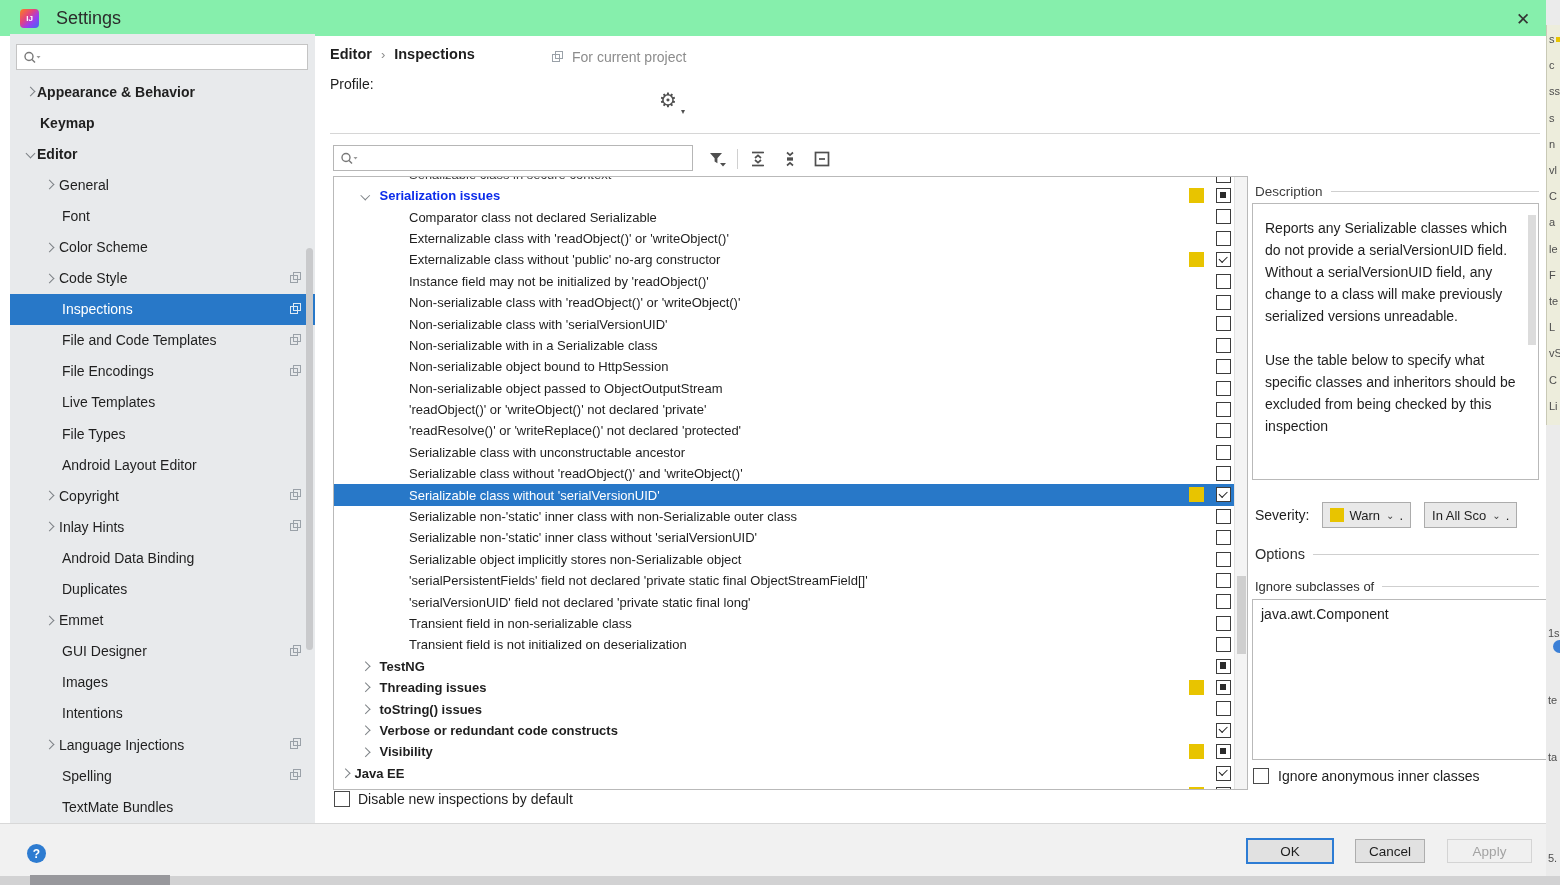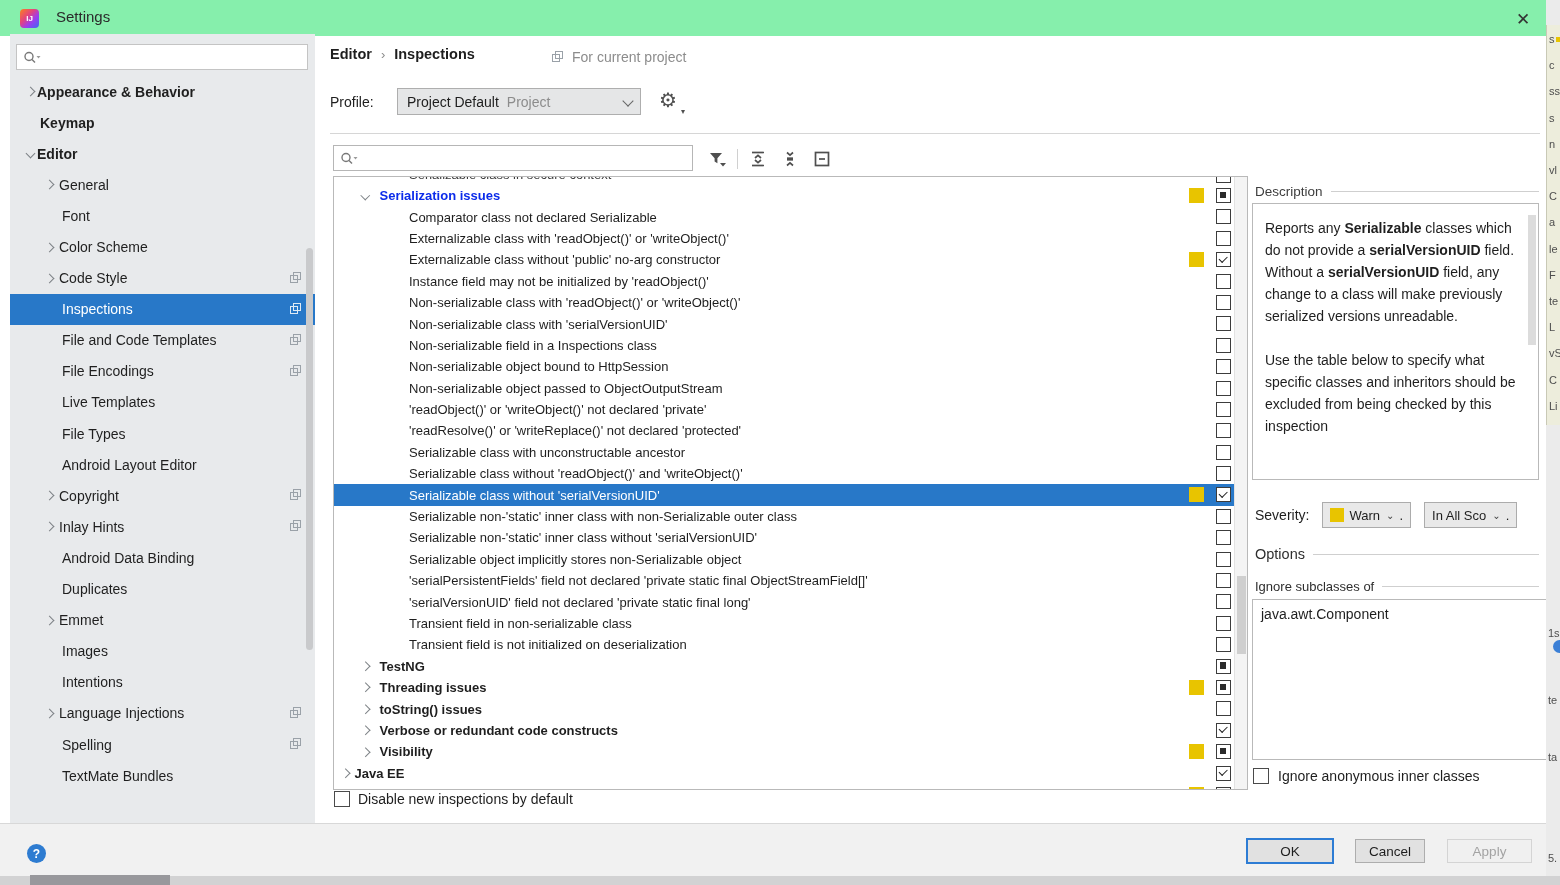--- a/index.html
+++ b/index.html
@@ -7,21 +7,21 @@
               font-family:"Liberation Sans", sans-serif; color:#1e1e1e; }
   .abs { position:absolute; }
   #stage { position:relative; width:1560px; height:885px; background:#fff; }
 
   
   #titlebar { left:0; top:0; width:1560px; height:36px; background:#86efac; }
   #app-logo { left:20px; top:9px; width:19px; height:19px; border-radius:4px;
               background:linear-gradient(135deg,#fc801d 0%,#e4447e 38%,#9b3df0 65%,#3c6af0 100%);
               display:flex; align-items:center; justify-content:center; }
   #app-logo span { color:#fff; font-size:8px; font-weight:bold; letter-spacing:0; }
-  #win-title { left:56px; top:8px; font-size:15px; color:#2b2b2b; }
+  #win-title { left:56px; top:8px; font-size:18px; color:#2b2b2b; }
   #close-x { left:1510px; top:6px; width:26px; height:26px; font-size:17px; color:#333;
              display:flex; align-items:center; justify-content:center; cursor:pointer; }
 
   
   #sidebar { left:10px; top:34px; width:305px; height:789px; background:#e8eaec; }
   #side-search { position:absolute; left:6px; top:10px; width:292px; height:26px; background:#fff;
                  border:1px solid #c4c4c4; }
   #side-search input { position:absolute; left:30px; top:1px; width:255px; height:22px; border:none;
                        outline:none; font-size:13px; background:transparent; }
   .mag { position:absolute; left:6px; top:5px; }
@@ -40,21 +40,21 @@
   .copy-ic b { position:absolute; left:3px; top:0; width:8px; height:8px; border:1.2px solid currentColor; }
   #side-scroll { position:absolute; right:2px; top:214px; width:7px; height:402px; background:#c9cacc; border-radius:4px; }
 
   
   #breadcrumb { left:330px; top:46px; display:flex; align-items:center; gap:9px; font-size:14.5px; }
   .crumb { font-weight:bold; color:#1e1e1e; }
   .crumb-sep { color:#8a8a8a; font-size:13px; }
   #scope-note { left:552px; top:49px; display:flex; align-items:center; gap:7px; color:#8c8c8c; font-size:14px; }
   #scope-note .copy-ic { position:relative; right:auto; top:0; color:#9aa1a8; }
 
-  #profile-label { left:330px; top:94px; font-size:14px; }
+  #profile-label { left:330px; top:76px; font-size:14px; }
   #profile-select { left:397px; top:88px; width:244px; height:27px; background:#e5e6e7;
                     border:1px solid #aeaeae; display:flex; align-items:center; padding-left:9px;
                     font-size:14px; cursor:pointer; }
   #profile-select .annot { color:#8c8c8c; margin-left:8px; }
   #profile-select .dd { position:absolute; right:8px; top:8px; width:8px; height:8px;
                         border-right:1.5px solid #666; border-bottom:1.5px solid #666; transform:rotate(45deg); }
   #profile-gear { left:659px; top:90px; width:24px; height:24px; cursor:pointer; }
   #profile-gear .g { font-size:20px; color:#4f4f4f; line-height:20px; }
   #profile-gear .a { position:absolute; right:-2px; bottom:-2px; font-size:8px; color:#4f4f4f; }
 
@@ -93,21 +93,21 @@
   #disable-row { left:334px; top:791px; display:flex; align-items:center; gap:8px; font-size:14px; }
   .sq-cb { width:16px; height:16px; border:1.5px solid #4a4a4a; background:#fff; flex:none; cursor:pointer; }
 
   
   .sec-title { display:flex; align-items:center; gap:8px; font-size:13.5px; color:#3d3d3d; }
   .sec-title .rule { flex:1; height:1px; background:#cfcfcf; }
   #desc-title { left:1255px; top:184px; width:284px; }
   #desc-box { left:1252px; top:203px; width:287px; height:277px; border:1px solid #b9b9b9;
               background:#fff; padding:13px 22px 0 12px; font-size:14px; line-height:22px; overflow:hidden; }
   #desc-box p { margin-bottom:22px; }
-  #desc-box b { font-weight:bold;text-align:right; }
+  #desc-box b { font-weight:normal;text-align:right; }
   #desc-scroll { left:1528px; top:215px; width:8px; height:130px; background:#dcdcdc; }
 
   #severity-row { left:1255px; top:502px; display:flex; align-items:center; gap:13px; }
   #severity-label { font-size:14px; }
   .sev-btn { height:26px; background:#e9e9e9; border:1px solid #acacac; display:flex;
              align-items:center; padding:0 7px; gap:5px; font-size:13px; cursor:pointer; }
   .sev-btn .yellow { width:14px; height:14px; background:#e8c400; }
   .sev-btn .ddc { font-size:10px; color:#444; margin-left:1px; }
 
   #options-title { left:1255px; top:546px; width:284px; font-size:14.5px; color:#2e2e2e; }
@@ -248,20 +248,27 @@
           <span style="margin-left: 52px;">Android Data Binding</span>
         </div>
         <div class="srow">
           <span style="margin-left: 52px;">Duplicates</span>
         </div>
         <div class="srow">
           <span class="chv right" style="margin-left: 36px;"></span>
           <span style="margin-left: 6px;">Emmet</span>
         </div>
         <div class="srow">
+          <span style="margin-left: 52px;">GUI Designer</span>
+          <span class="copy-ic">
+            <i></i>
+            <b></b>
+          </span>
+        </div>
+        <div class="srow">
           <span style="margin-left: 52px;">Images</span>
         </div>
         <div class="srow">
           <span style="margin-left: 52px;">Intentions</span>
         </div>
         <div class="srow">
           <span class="chv right" style="margin-left: 36px;"></span>
           <span style="margin-left: 6px;">Language Injections</span>
           <span class="copy-ic">
             <i></i>
@@ -289,25 +296,20 @@
   </div>
   <div id="scope-note" class="abs">
     <span class="copy-ic">
         <i></i>
         <b></b>
       </span>
     <span>For current project</span>
   </div>
 
   <div id="profile-label" class="abs">Profile:</div>
-  <div id="profile-select" class="abs">
-    <span>Project Default</span>
-    <span class="annot">Project</span>
-    <span class="dd"></span>
-  </div>
   <div id="profile-gear" class="abs">
     <span class="g">⚙</span>
     <span class="a abs">▾</span>
   </div>
 
   <div id="hsep" class="abs"></div>
 
   <div id="tree-search" class="abs">
     <span class="mag">
       <svg width="18" height="16" viewBox="0 0 18 16">
@@ -379,21 +381,21 @@
         </div>
         <div class="trow">
           <span class="tlabel" style="margin-left: 75px;">Non-serializable class with 'readObject()' or 'writeObject()'</span>
           <span class="cb empty"></span>
         </div>
         <div class="trow">
           <span class="tlabel" style="margin-left: 75px;">Non-serializable class with 'serialVersionUID'</span>
           <span class="cb empty"></span>
         </div>
         <div class="trow">
-          <span class="tlabel" style="margin-left: 75px;">Non-serializable field in a Inspections class</span>
+          <span class="tlabel" style="margin-left: 75px;">Non-serializable with in a Serializable class</span>
           <span class="cb empty"></span>
         </div>
         <div class="trow">
           <span class="tlabel" style="margin-left: 75px;">Non-serializable object bound to HttpSession</span>
           <span class="cb empty"></span>
         </div>
         <div class="trow">
           <span class="tlabel" style="margin-left: 75px;">Non-serializable object passed to ObjectOutputStream</span>
           <span class="cb empty"></span>
         </div>

